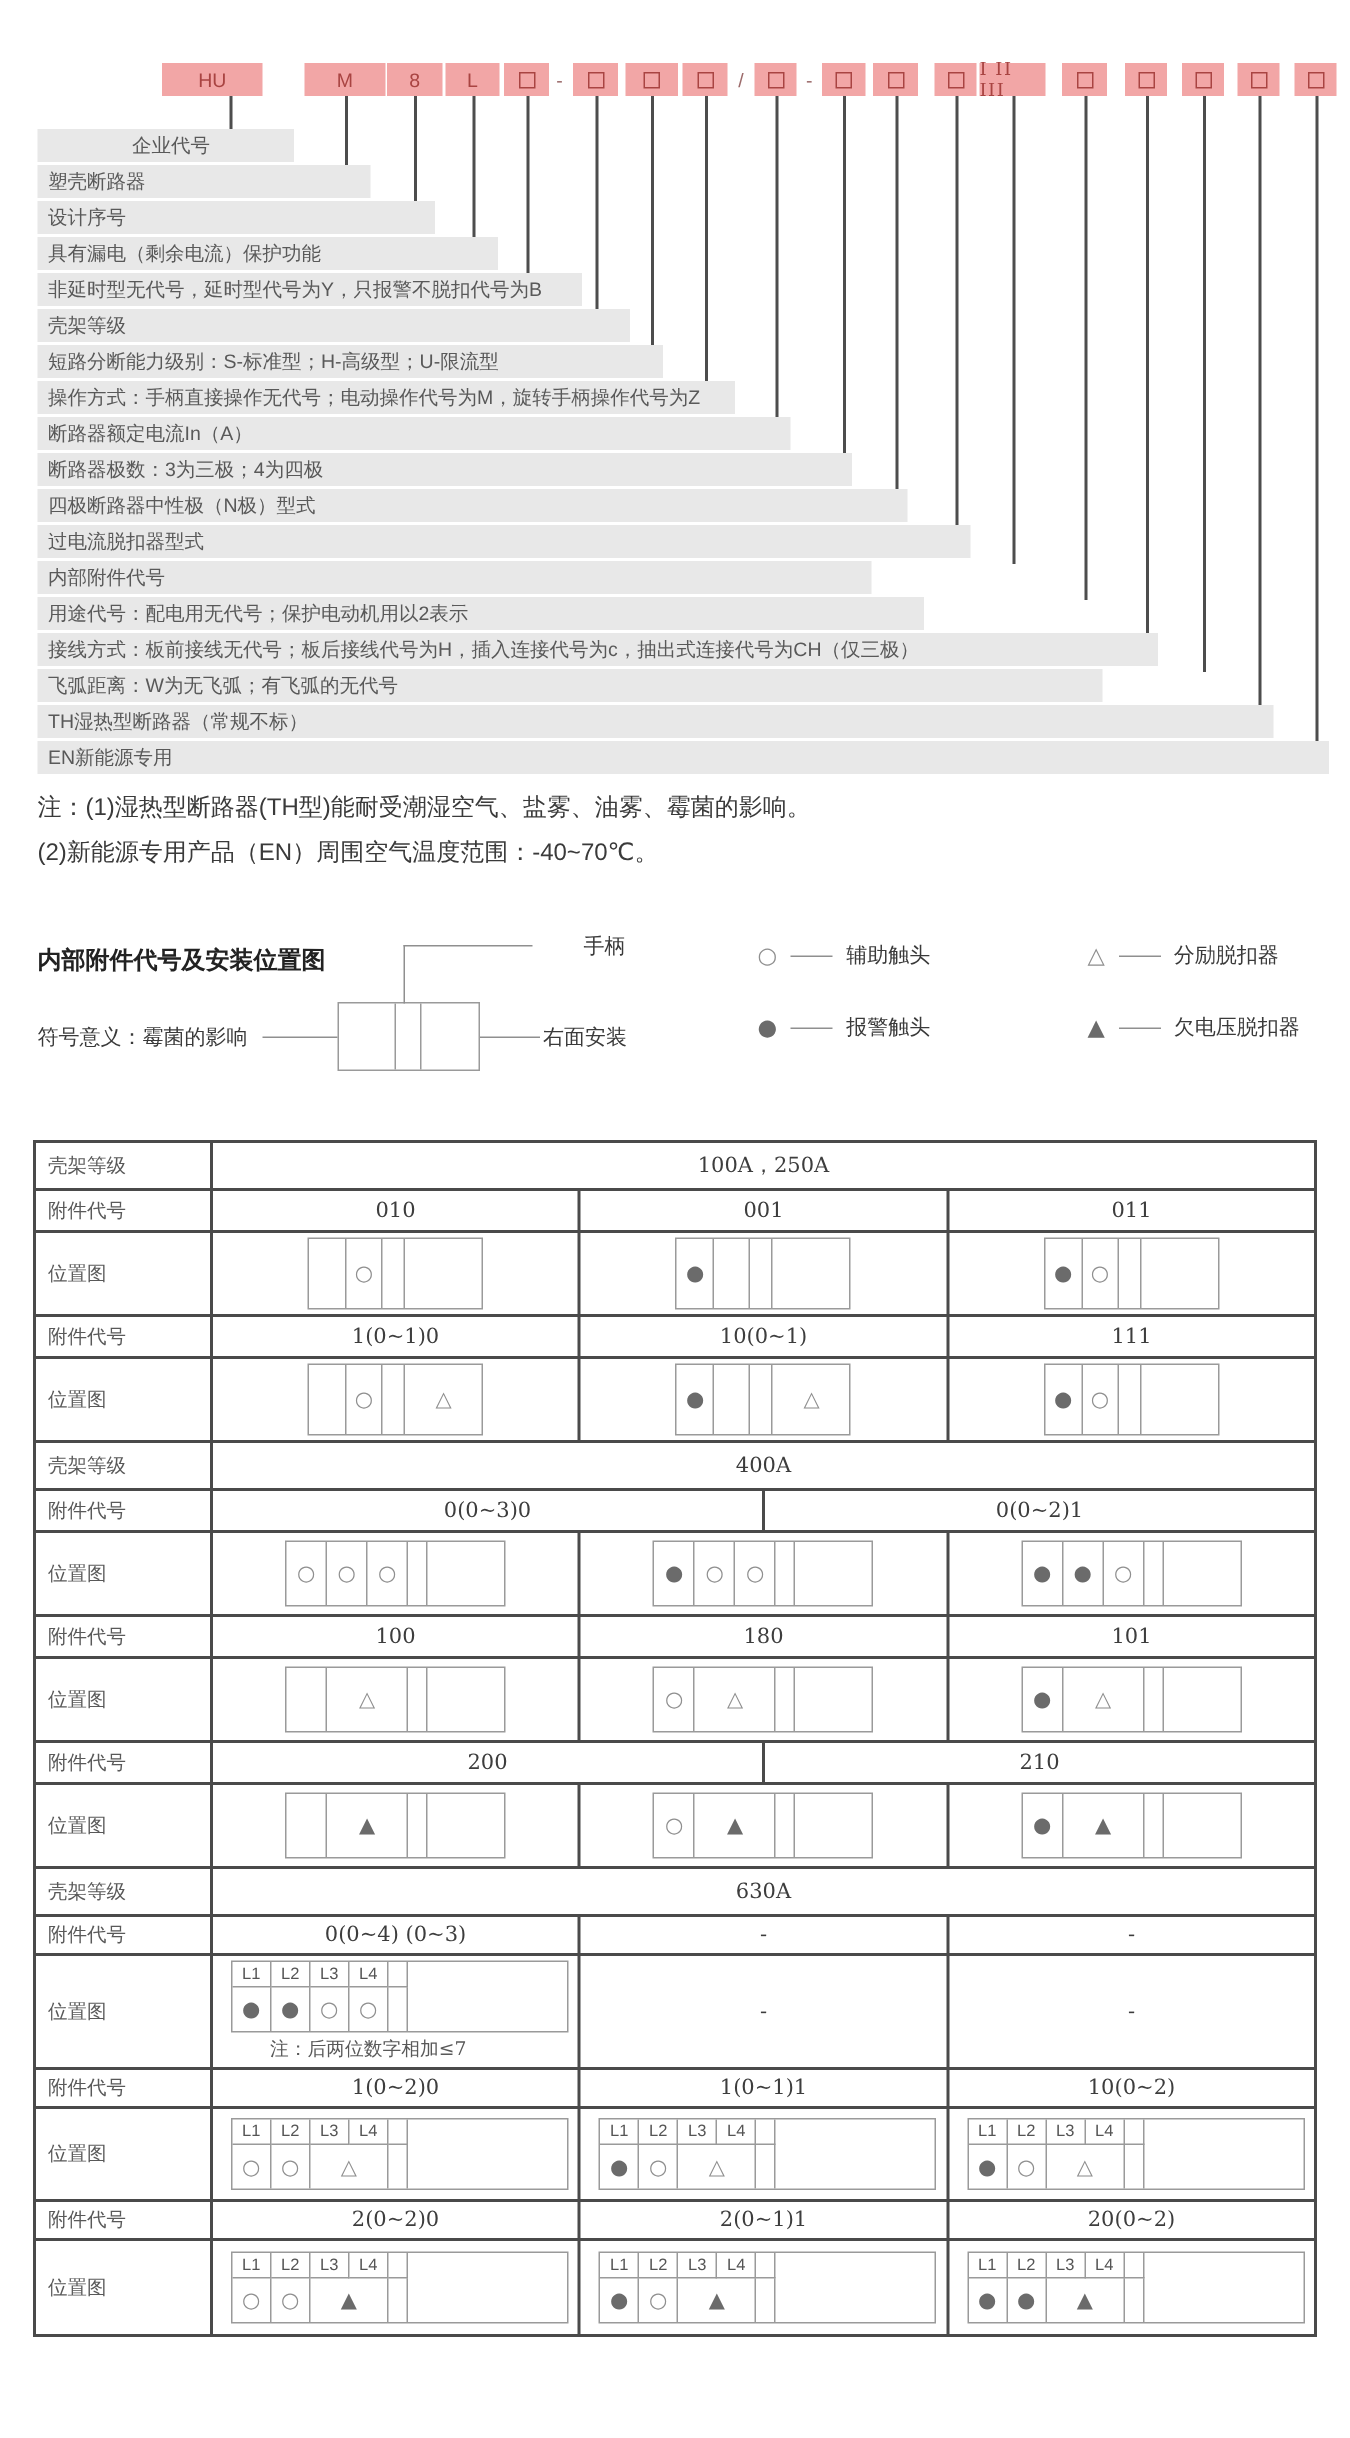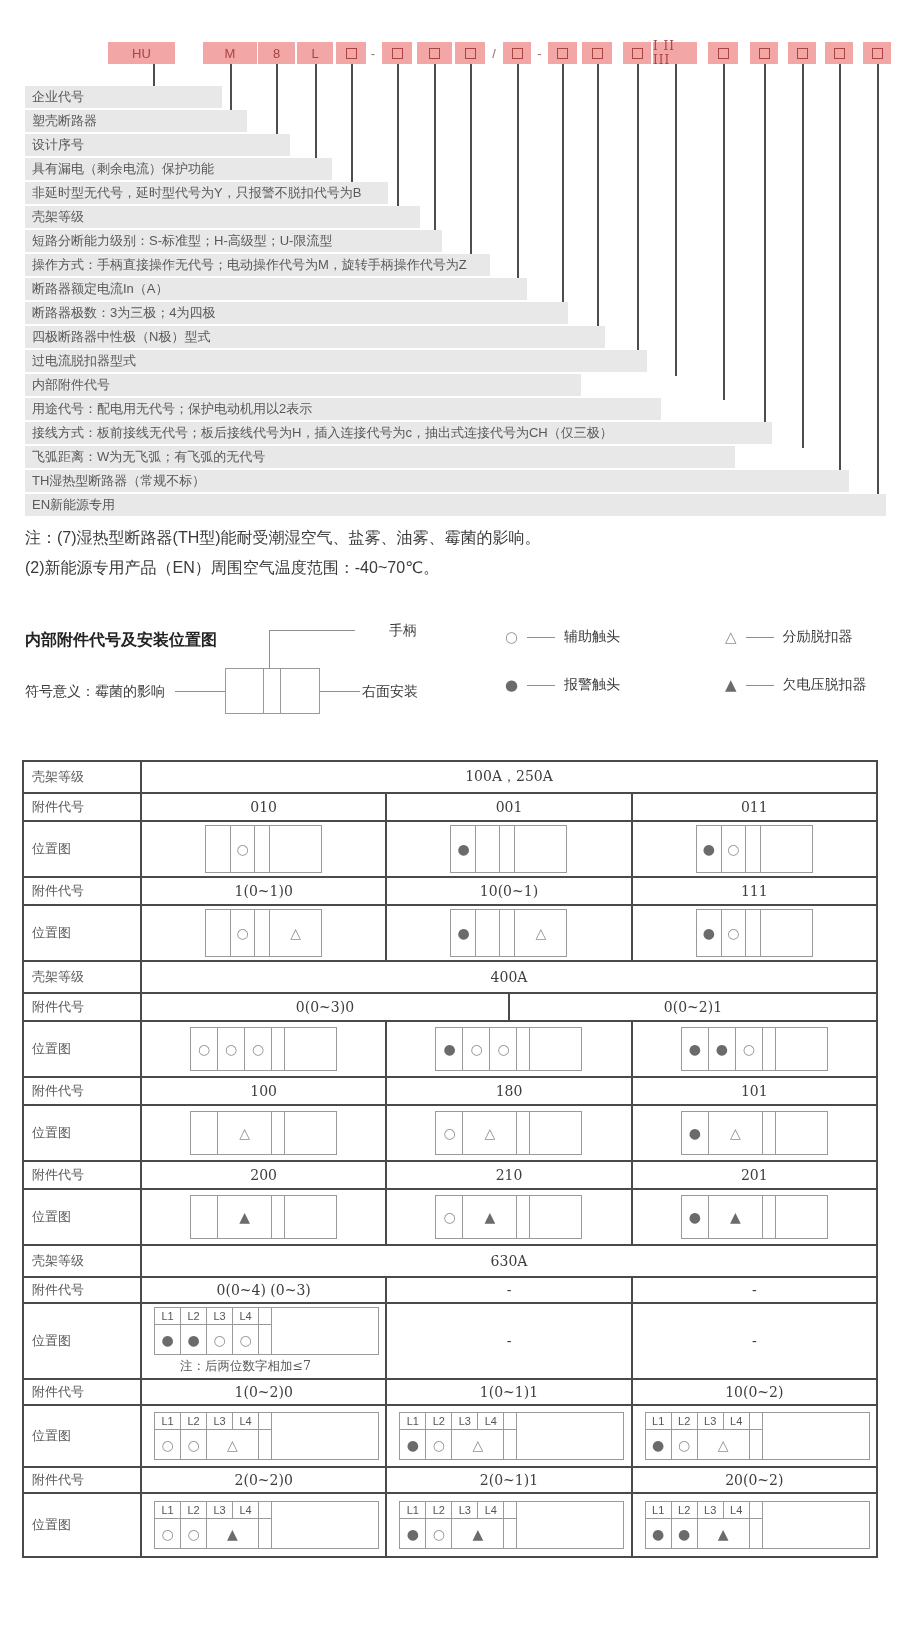--- a/index.html
+++ b/index.html
@@ -103,21 +103,21 @@
       <div class="mbox" style="left: 788px; width: 28px;">
         <span class="sq"></span>
       </div>
       <div class="mbox" style="left: 825px; width: 28px;">
         <span class="sq"></span>
       </div>
       <div class="mbox" style="left: 863px; width: 28px;">
         <span class="sq"></span>
       </div>
       <div class="vline" style="left: 153px; height: 24px;"></div>
-      <div class="gbar" style="top: 86px; width: 197px;">企业代号</div>
+      <div class="gbar" style="top: 86px; width: 171px; text-align: center;">企业代号</div>
       <div class="vline" style="left: 230px; height: 48px;"></div>
       <div class="gbar" style="top: 110px; width: 222px;">塑壳断路器</div>
       <div class="vline" style="left: 276px; height: 72px;"></div>
       <div class="gbar" style="top: 134px; width: 265px;">设计序号</div>
       <div class="vline" style="left: 315px; height: 96px;"></div>
       <div class="gbar" style="top: 158px; width: 307px;">具有漏电（剩余电流）保护功能</div>
       <div class="vline" style="left: 351px; height: 120px;"></div>
       <div class="gbar" style="top: 182px; width: 363px;">非延时型无代号，延时型代号为Y，只报警不脱扣代号为B</div>
       <div class="vline" style="left: 397px; height: 144px;"></div>
       <div class="gbar" style="top: 206px; width: 395px;">壳架等级</div>
@@ -129,32 +129,32 @@
       <div class="gbar" style="top: 278px; width: 502px;">断路器额定电流In（A）</div>
       <div class="vline" style="left: 562px; height: 240px;"></div>
       <div class="gbar" style="top: 302px; width: 543px;">断路器极数：3为三极；4为四极</div>
       <div class="vline" style="left: 597px; height: 264px;"></div>
       <div class="gbar" style="top: 326px; width: 580px;">四极断路器中性极（N极）型式</div>
       <div class="vline" style="left: 637px; height: 288px;"></div>
       <div class="gbar" style="top: 350px; width: 622px;">过电流脱扣器型式</div>
       <div class="vline" style="left: 675px; height: 312px;"></div>
       <div class="gbar" style="top: 374px; width: 556px;">内部附件代号</div>
       <div class="vline" style="left: 723px; height: 336px;"></div>
-      <div class="gbar" style="top: 398px; width: 636px;">用途代号：配电用无代号；保护电动机用以2表示</div>
+      <div class="gbar" style="top: 398px; width: 591px;">用途代号：配电用无代号；保护电动机用以2表示</div>
       <div class="vline" style="left: 764px; height: 360px;"></div>
       <div class="gbar" style="top: 422px; width: 747px;">接线方式：板前接线无代号；板后接线代号为H，插入连接代号为c，抽出式连接代号为CH（仅三极）</div>
       <div class="vline" style="left: 802px; height: 384px;"></div>
       <div class="gbar" style="top: 446px; width: 710px;">飞弧距离：W为无飞弧；有飞弧的无代号</div>
       <div class="vline" style="left: 839px; height: 408px;"></div>
       <div class="gbar" style="top: 470px; width: 824px;">TH湿热型断路器（常规不标）</div>
       <div class="vline" style="left: 877px; height: 432px;"></div>
       <div class="gbar" style="top: 494px; width: 861px;">EN新能源专用</div>
     </div>
 
-  <div class="note-line" style="top:528px;">注：(7)湿热型断路器(TH型)能耐受潮湿空气、盐雾、油雾、霉菌的影响。</div>
+  <div class="note-line" style="top:528px;">注：(1)湿热型断路器(TH型)能耐受潮湿空气、盐雾、油雾、霉菌的影响。</div>
   <div class="note-line" style="top:558px;">(2)新能源专用产品（EN）周围空气温度范围：-40~70℃。</div>
 
   <div class="sec-title" style="top:630px;">内部附件代号及安装位置图</div>
 
   <div>
     <div class="lg-box">
       <div class="lg-v" style="left:37px;"></div>
       <div class="lg-v" style="left:54px;"></div>
     </div>
     <div class="vlineg" style="left:269px;top:630px;height:39px;"></div>
@@ -374,21 +374,20 @@
             </div>
             <div class="c" style="width: 13px;"></div>
             <div class="c" style="width: 51px;"></div>
           </div>
         </div>
       </div>
       <div class="t-row" style="height: 28px;">
         <div class="t-label">附件代号</div>
         <div class="t-cell">200</div>
         <div class="t-cell">210</div>
-        <div class="t-cell">201</div>
       </div>
       <div class="t-row" style="height: 56px;">
         <div class="t-label">位置图</div>
         <div class="t-cell">
           <div class="bkr" style="height: 42px;">
             <div class="c" style="width: 27px;"></div>
             <div class="c" style="width: 54px;">
               <span class="sy f">▲</span>
             </div>
             <div class="c" style="width: 13px;"></div>

